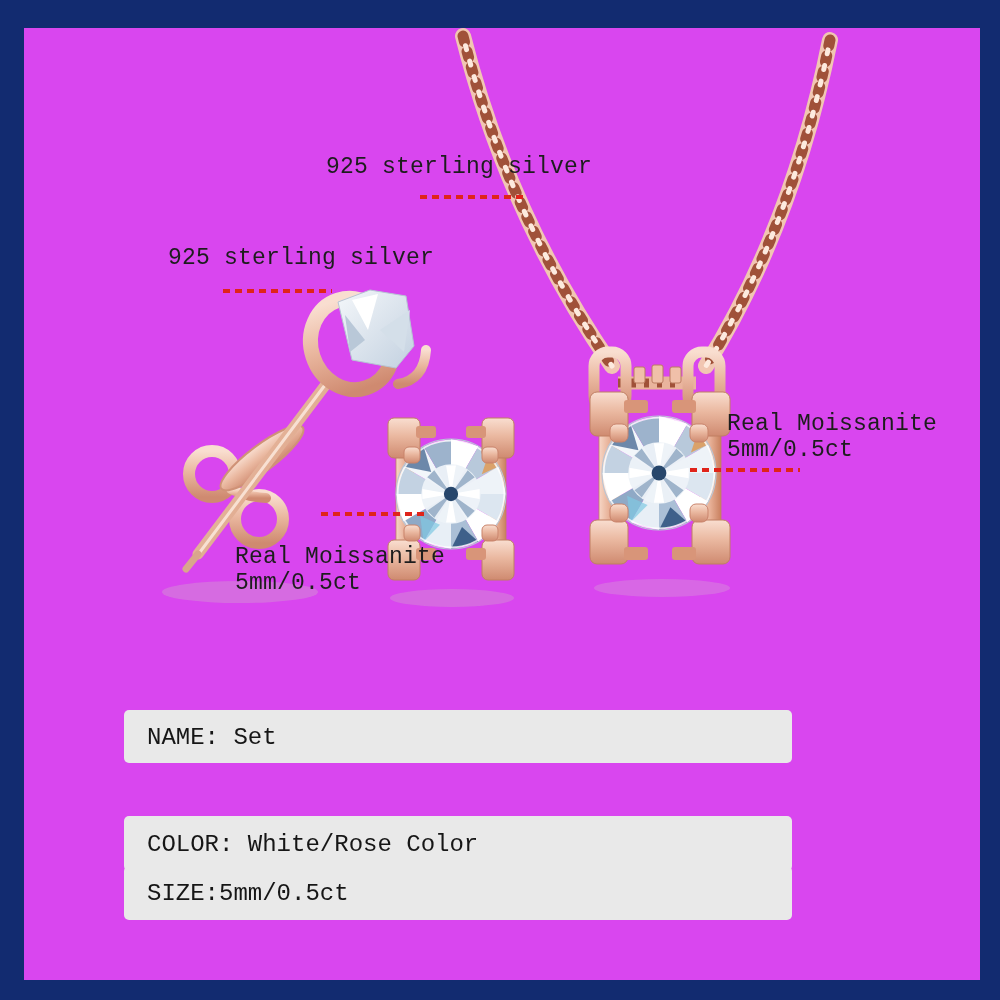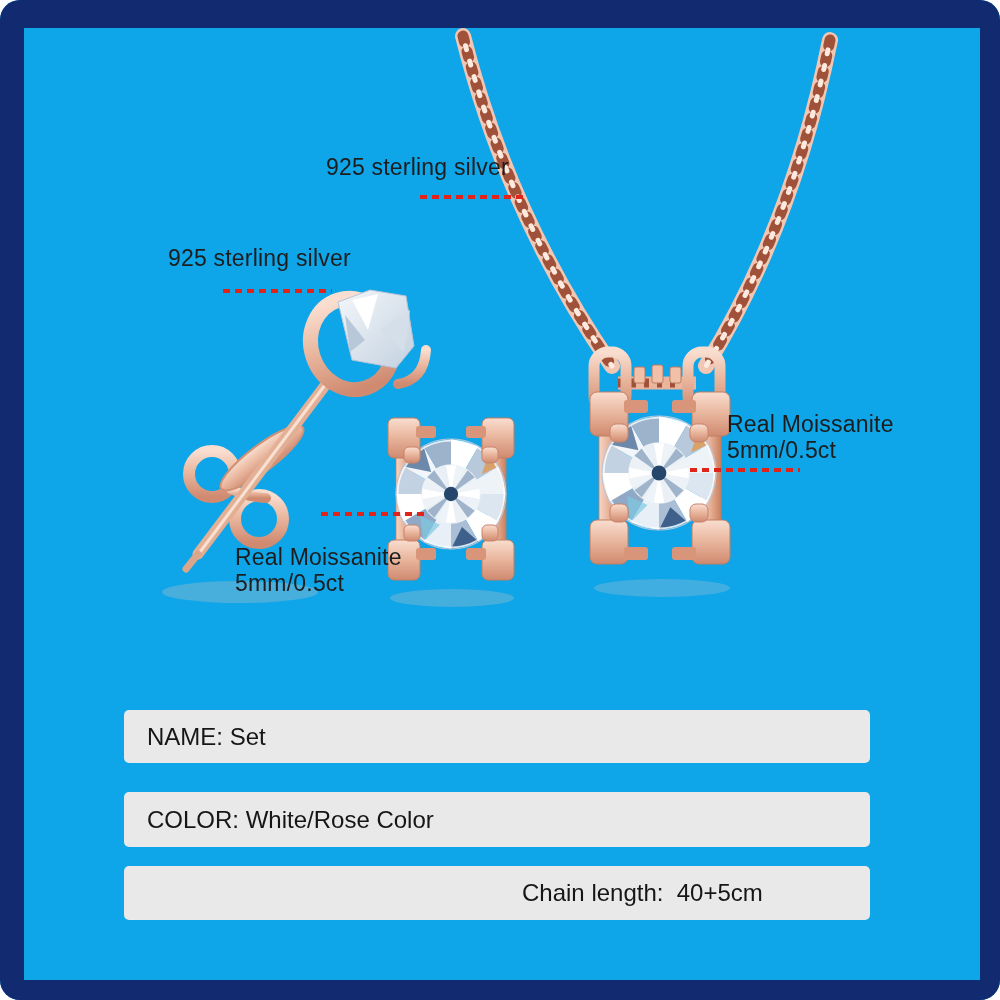--- a/index.html
+++ b/index.html
@@ -1,33 +1,33 @@
 <!DOCTYPE html>
 <html><head>
 <meta charset="utf-8">
 <style>
   html,body{margin:0;padding:0;background:#ffffff;}
-  .stage{position:relative;width:1000px;height:1000px;background:#0ea5e9;overflow:hidden;
-         font-family:Liberation Sans, sans-serif;border-radius:20px;}
+  .stage{position:relative;width:1000px;height:1000px;background:#d946ef;overflow:hidden;
+         font-family:Liberation Mono, monospace;}
   .art{position:absolute;left:0;top:0;width:1000px;height:1000px;}
   .frame-border{position:absolute;inset:0;border-style:solid;border-color:#122b70;
                 border-width:28px 20px 20px 24px;pointer-events:none;z-index:40;}
   .ann{position:absolute;color:#1d1d1d;font-size:23px;line-height:26px;z-index:20;
        letter-spacing:0.2px;white-space:nowrap;}
   .ann-chain{left:326px;top:154px;}
   .ann-earring-metal{left:168px;top:245px;}
   .ann-pendant-stone{left:727px;top:411px;}
   .ann-earring-stone{left:235px;top:544px;}
   .spec{position:absolute;left:0;top:0;z-index:20;}
-  .spec-row{position:absolute;left:124px;width:746px;background:#e9e9e9;border-radius:5px;
+  .spec-row{position:absolute;left:124px;width:668px;background:#e9e9e9;border-radius:5px;
             font-size:24px;color:#161616;}
   .spec-row .cl{position:absolute;left:23px;top:50%;transform:translateY(-50%);white-space:pre;}
   .spec-row .cr{position:absolute;left:398px;top:50%;transform:translateY(-50%);white-space:pre;}
   .r1{top:710px;height:53px;}
-  .r2{top:792px;height:55px;}
+  .r2{top:816px;height:55px;}
   .r3{top:866px;height:54px;}
 </style>
 </head>
 <body>
 
 <div class="stage">
 
   <svg class="art" viewBox="0 0 1000 1000">
     <defs>
       <linearGradient id="gv" x1="0" y1="0" x2="0" y2="1">
@@ -183,18 +183,18 @@
   </div>
 
   <div class="spec">
     <div class="spec-row r1">
       <span class="cl">NAME: Set</span>
     </div>
     <div class="spec-row r2">
       <span class="cl">COLOR: White/Rose Color</span>
     </div>
     <div class="spec-row r3">
-      <span class="cr">Chain length:&nbsp; 40+5cm</span>
+      <span class="cl">SIZE:5mm/0.5ct</span>
     </div>
   </div>
 
   <div class="frame-border"></div>
 </div>
 
 </body></html>

